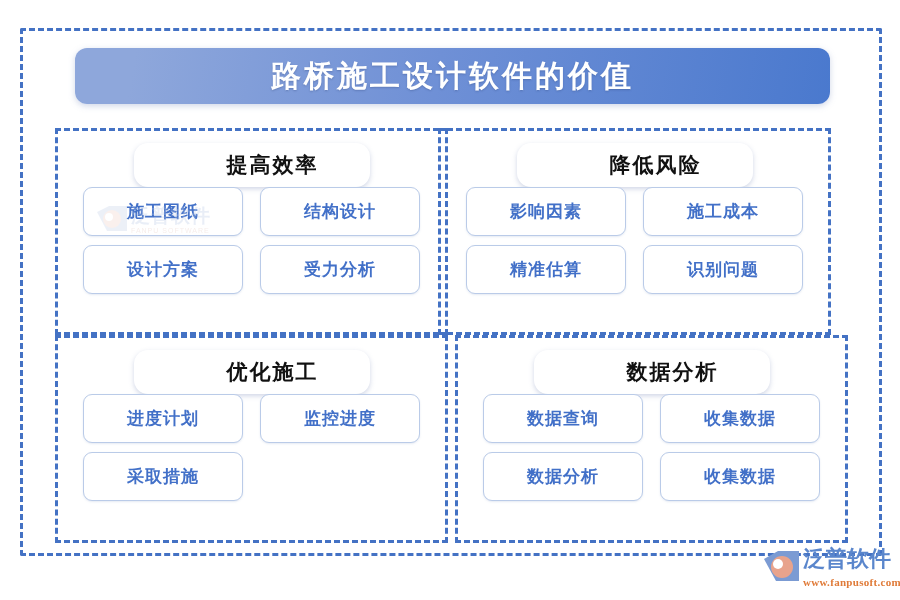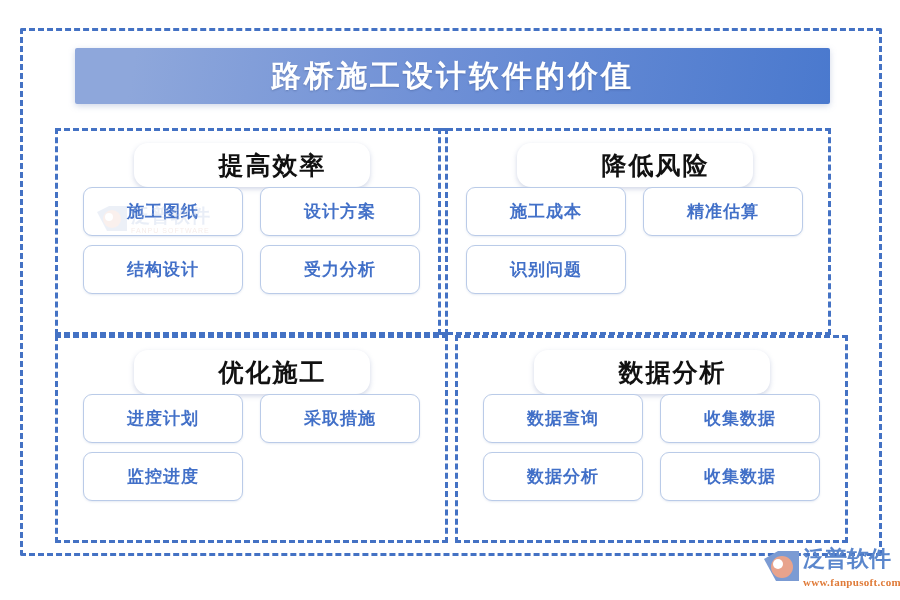--- a/index.html
+++ b/index.html
@@ -22,21 +22,21 @@
     width: 862px; height: 528px;
     border: 3px dashed #4472C4;
     border-radius: 2px;
   }
 
   
   #title-banner {
     position: absolute;
     left: 75px; top: 48px;
     width: 755px; height: 56px;
-    border-radius: 2px;
+    border-radius: 12px;
     background: linear-gradient(100deg, #8EA7DB 0%, #8EA7DB 8%, #6F90D6 48%, #4A79CE 100%);
     box-shadow: 0 2px 6px rgba(120,140,190,0.35);
     display: flex;
     align-items: center;
     justify-content: center;
   }
   #title-text {
     color: #ffffff;
     font-size: 30px;
     font-weight: bold;
@@ -72,21 +72,21 @@
     background: #ffffff;
     border-radius: 14px;
     box-shadow: 0 2px 5px rgba(150,165,200,0.45);
     display: flex;
     align-items: center;
     justify-content: center;
     flex: 0 0 auto;
   }
   .quad-header-text {
     color: #111111;
-    font-size: 25px;
+    font-size: 21px;
     font-weight: bold;
     letter-spacing: 2px;
     white-space: nowrap;
     margin-left: 42px;
   }
 
   
   .item-grid {
     margin-top: 0;
     display: grid;
@@ -175,39 +175,42 @@
   <div class="quadrant" id="quad-0">
     <div class="quad-inner">
       <div class="quad-header">
         <span class="quad-header-text">提高效率</span>
       </div>
       <div class="item-grid">
         <div class="item-box">
             <span class="item-text">施工图纸</span>
           </div>
         <div class="item-box">
+            <span class="item-text">结构设计</span>
+          </div>
+        <div class="item-box">
             <span class="item-text">设计方案</span>
           </div>
         <div class="item-box">
-            <span class="item-text">结构设计</span>
-          </div>
-        <div class="item-box">
             <span class="item-text">受力分析</span>
           </div>
       </div>
     </div>
   </div>
 
   <div class="quadrant" id="quad-1">
     <div class="quad-inner">
       <div class="quad-header">
         <span class="quad-header-text">降低风险</span>
       </div>
       <div class="item-grid">
         <div class="item-box">
+            <span class="item-text">影响因素</span>
+          </div>
+        <div class="item-box">
             <span class="item-text">施工成本</span>
           </div>
         <div class="item-box">
             <span class="item-text">精准估算</span>
           </div>
         <div class="item-box">
             <span class="item-text">识别问题</span>
           </div>
       </div>
     </div>
@@ -216,24 +219,24 @@
   <div class="quadrant" id="quad-2">
     <div class="quad-inner">
       <div class="quad-header">
         <span class="quad-header-text">优化施工</span>
       </div>
       <div class="item-grid">
         <div class="item-box">
             <span class="item-text">进度计划</span>
           </div>
         <div class="item-box">
+            <span class="item-text">监控进度</span>
+          </div>
+        <div class="item-box">
             <span class="item-text">采取措施</span>
-          </div>
-        <div class="item-box">
-            <span class="item-text">监控进度</span>
           </div>
       </div>
     </div>
   </div>
 
   <div class="quadrant" id="quad-3">
     <div class="quad-inner">
       <div class="quad-header">
         <span class="quad-header-text">数据分析</span>
       </div>

